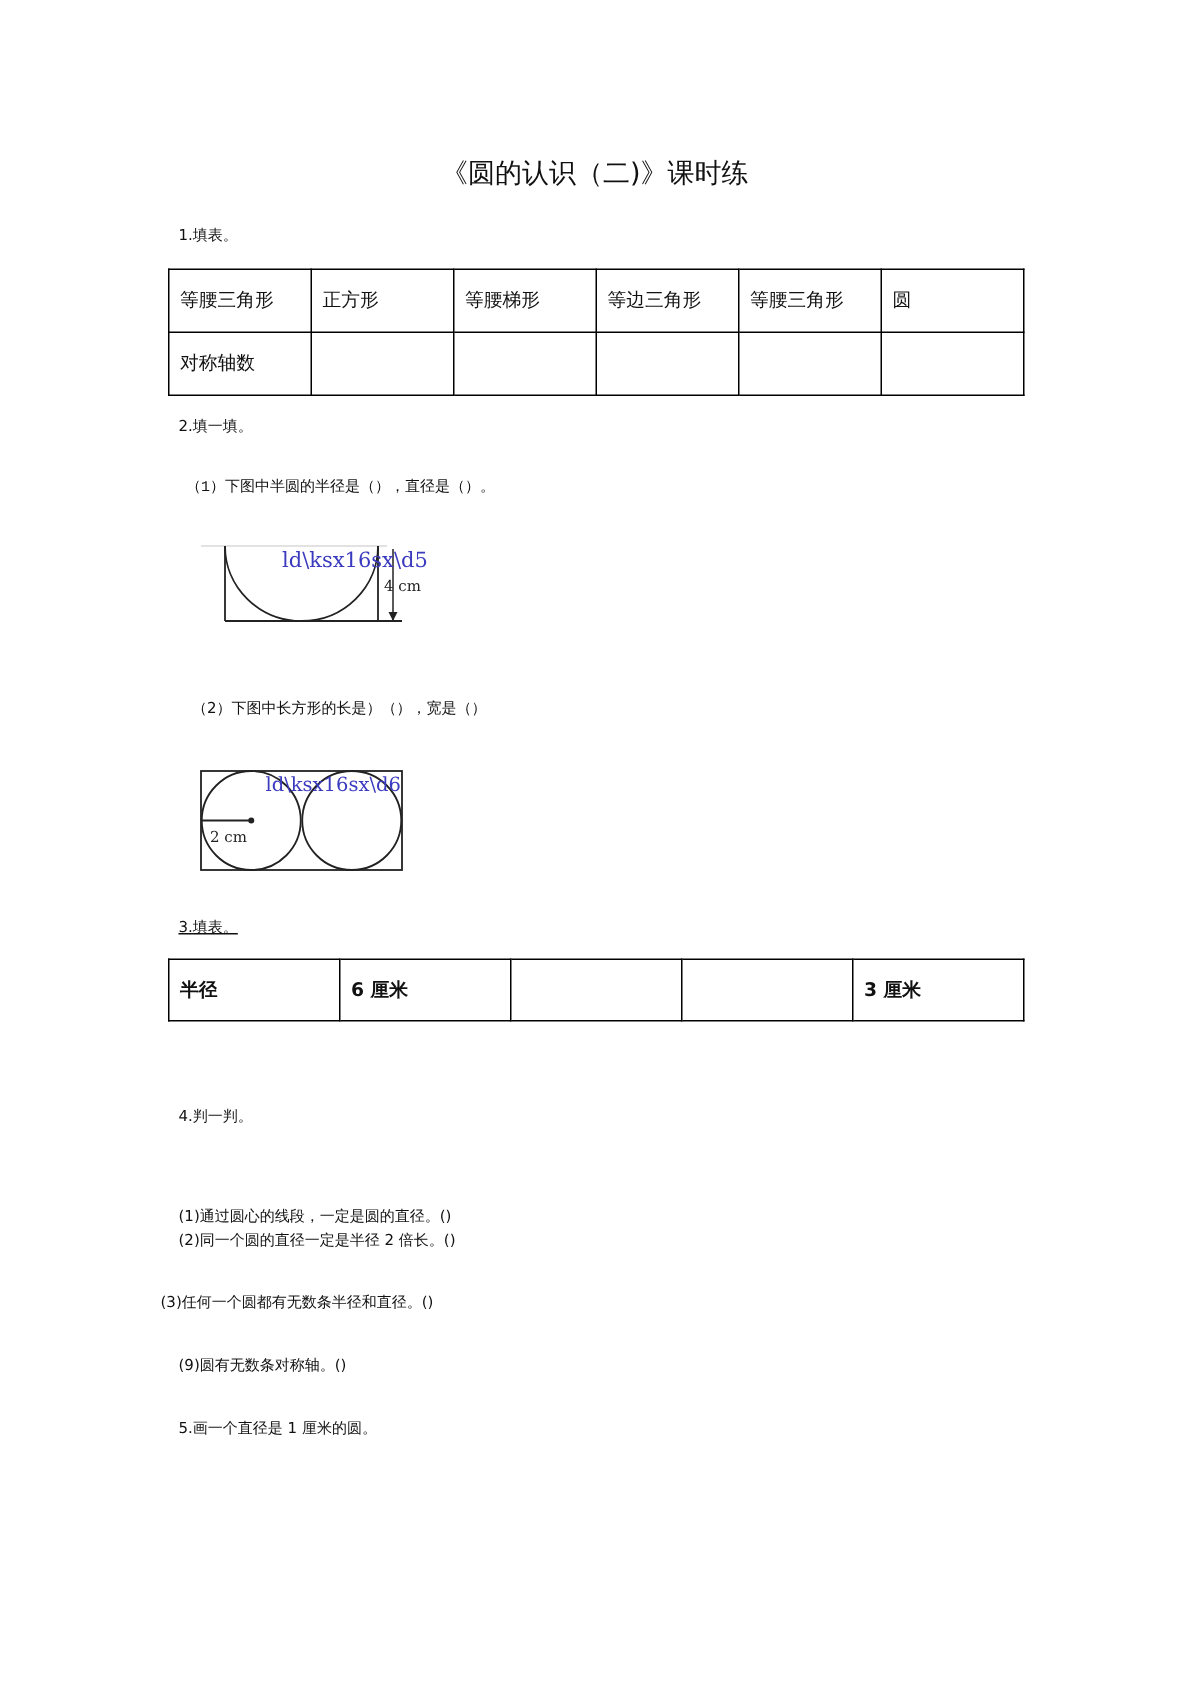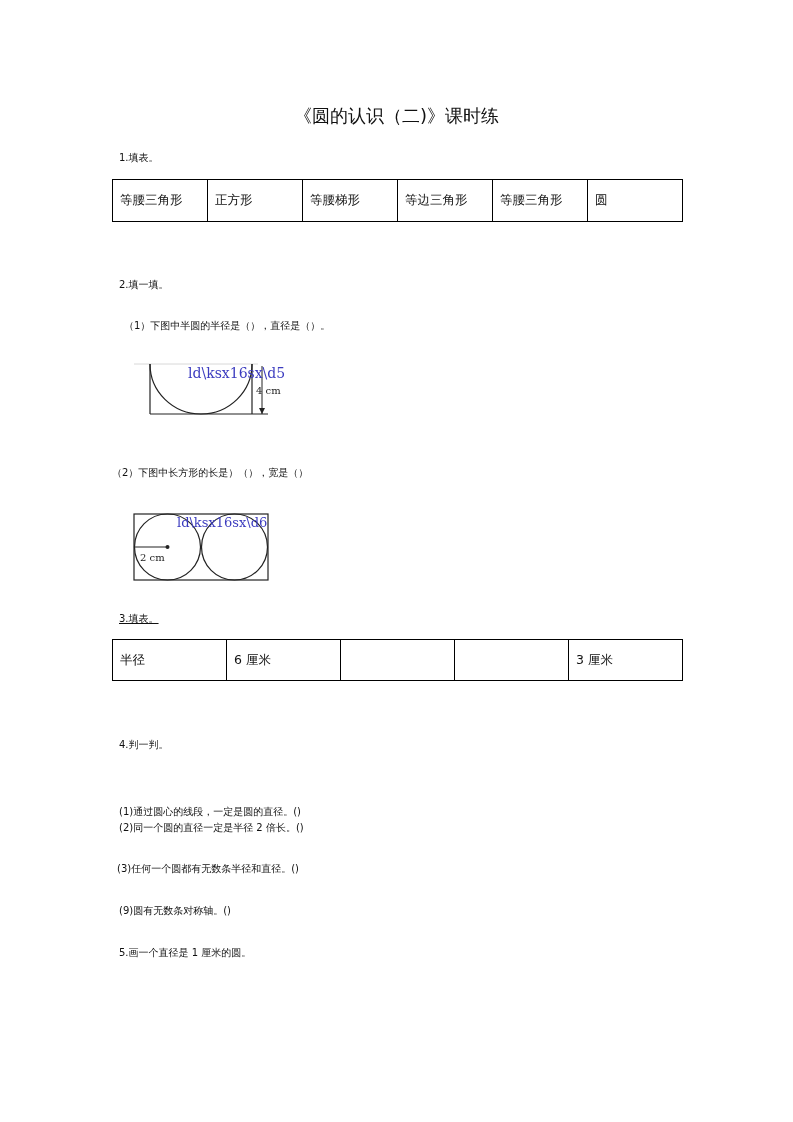--- a/index.html
+++ b/index.html
@@ -15,60 +15,68 @@
       position: absolute; border-collapse: collapse; table-layout: fixed;
       font-size: 12.5px;
     }
     table.grid td {
       border: 1px solid #000; padding: 0 0 0 7px; vertical-align: middle;
       white-space: nowrap;
     }
     #t1 { left: 112px; top: 179px; width: 569px; }
     #t1 td { height: 41px; width: 87px; }
     #t2 { left: 112px; top: 639px; width: 569px; }
-    #t2 td { height: 40px; width: 106px; }
+    #t2 td { height: 40px; width: 106px; font-weight: bold; }
     .fig { position: absolute; }
     .wm { font-family: "DejaVu Serif", "Liberation Serif", serif; fill: #3b3bbf; }
     .cm { font-family: "DejaVu Serif", "Liberation Serif", serif; fill: #222; }
   </style>
 </head>
 <body>
 
 <div class="abs title">《圆的认识（二)》课时练</div>
 
 <div class="abs txt" style="left:119px; top:149px;">1.填表。</div>
 <table class="grid" id="t1">
   <tbody>
       <tr>
     <td>等腰三角形</td>
     <td>正方形</td>
     <td>等腰梯形</td>
     <td>等边三角形</td>
     <td>等腰三角形</td>
     <td>圆</td>
   </tr>
+  <tr>
+    <td>对称轴数</td>
+    <td></td>
+    <td></td>
+    <td></td>
+    <td></td>
+    <td></td>
+  </tr>
 </tbody>
   </table>
 
 <div class="abs txt" style="left:119px; top:276px;">2.填一填。</div>
-<div class="abs txt" style="left:124px; top:317px;">（1）下图中半圆的半径是（），直径是（）。</div>
+<div class="abs txt" style="left:124px; top:317px;font-family:Liberation Mono, monospace;">（1）下图中半圆的半径是（），直径是（）。</div>
 
 <svg class="fig" style="left:128px; top:358px;" width="160" height="62" viewBox="0 0 160 62">
   <line x1="6" y1="6" x2="130" y2="6" stroke="#d8d8d8" stroke-width="1"></line>
   <line x1="22" y1="6" x2="22" y2="56" stroke="#222" stroke-width="1.2"></line>
   <line x1="124" y1="6" x2="124" y2="56" stroke="#222" stroke-width="1.2"></line>
   <line x1="22" y1="56" x2="140" y2="56" stroke="#222" stroke-width="1.2"></line>
   <path d="M 22 6 A 51 50 0 0 0 124 6" fill="none" stroke="#222" stroke-width="1.2"></path>
   <line x1="134" y1="8" x2="134" y2="56" stroke="#222" stroke-width="1"></line>
   <polygon points="131,50 137,50 134,56" fill="#222"></polygon>
   <text class="wm" x="60" y="20" font-size="14">ld\ksx16sx\d5</text>
   <text class="cm" x="128" y="36" font-size="10">4 cm</text>
 </svg>
 
-<div class="abs txt" style="left:112px; top:464px;">（2）下图中长方形的长是）（），宽是（）</div>
+<div class="abs txt" style="left:128px; top:464px;">（2）下图中长方形的长是）（），宽是（）</div>
 
 <svg class="fig" style="left:130px; top:510px;" width="145" height="75" viewBox="0 0 145 75">
   <rect x="4" y="4" width="134" height="66" fill="none" stroke="#222" stroke-width="1.2"></rect>
   <circle cx="37.5" cy="37" r="33" fill="none" stroke="#222" stroke-width="1.2"></circle>
   <circle cx="104.5" cy="37" r="33" fill="none" stroke="#222" stroke-width="1.2"></circle>
   <line x1="4" y1="37" x2="37.5" y2="37" stroke="#222" stroke-width="1.2"></line>
   <circle cx="37.5" cy="37" r="2" fill="#222"></circle>
   <text class="wm" x="47" y="17" font-size="13">ld\ksx16sx\d6</text>
   <text class="cm" x="10" y="51" font-size="10">2 cm</text>
 </svg>
@@ -82,16 +90,16 @@
     <td></td>
     <td></td>
     <td>3 厘米</td>
   </tr>
 </tbody>
   </table>
 
 <div class="abs txt" style="left:119px; top:736px;text-align:right;">4.判一判。</div>
 <div class="abs txt" style="left:119px; top:803px;">(1)通过圆心的线段，一定是圆的直径。()</div>
 <div class="abs txt" style="left:119px; top:819px;">(2)同一个圆的直径一定是半径 2 倍长。()</div>
-<div class="abs txt" style="left:117px; top:860px;">(3)任何一个圆都有无数条半径和直径。()</div>
+<div class="abs txt" style="left:107px; top:860px;">(3)任何一个圆都有无数条半径和直径。()</div>
 <div class="abs txt" style="left:119px; top:902px;">(9)圆有无数条对称轴。()</div>
 
 <div class="abs txt" style="left:119px; top:944px;">5.画一个直径是 1 厘米的圆。</div>
 
 </body></html>

